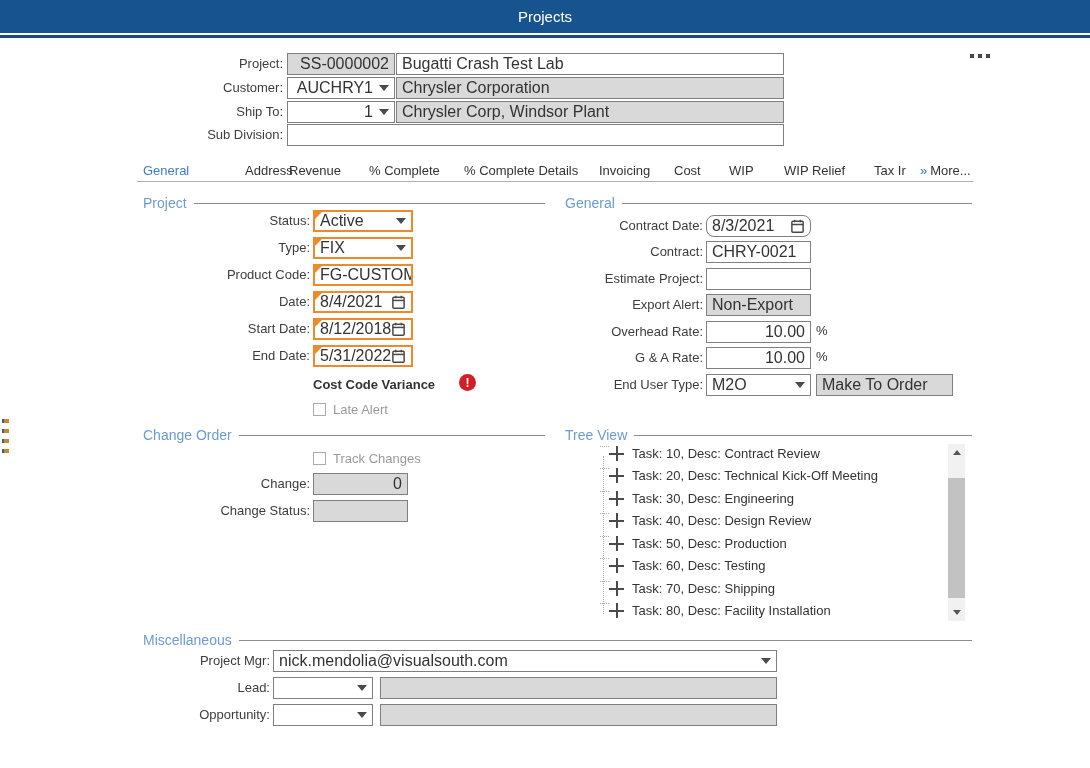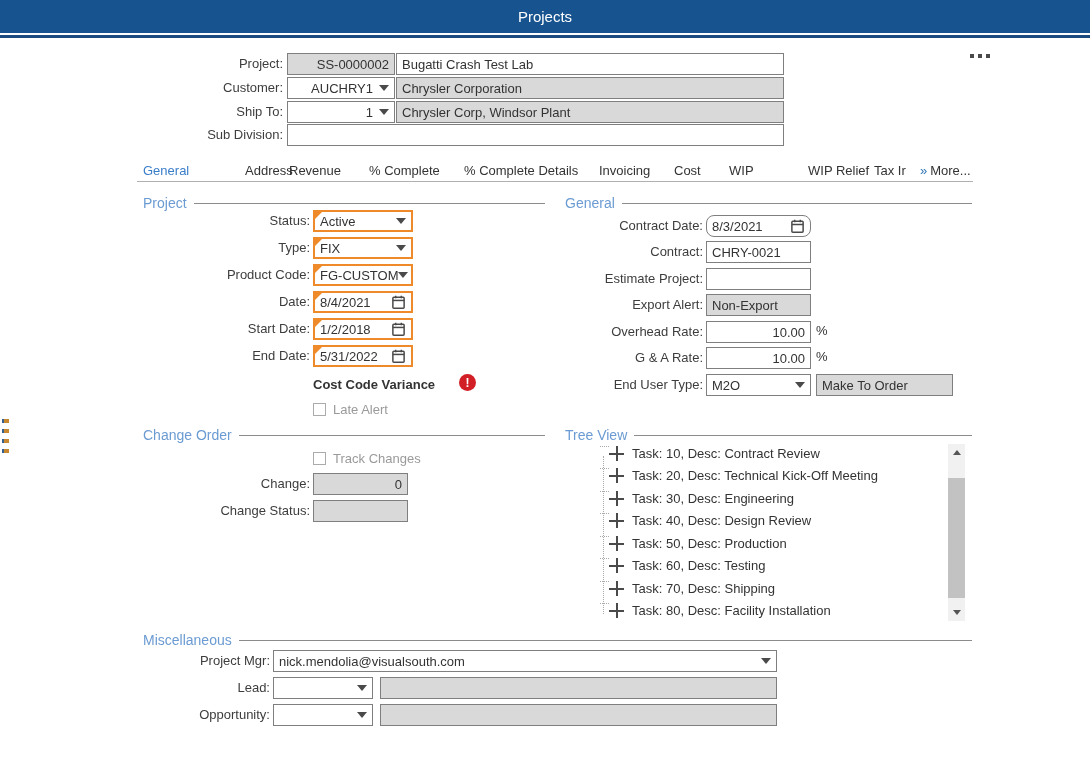--- a/index.html
+++ b/index.html
@@ -14,21 +14,21 @@
   .ellipsis{position:absolute;left:970px;top:54px;display:flex;gap:4px;cursor:pointer;}
   .ellipsis .dot{width:4px;height:4px;background:#4a4a4a;}
   
   .grip{position:absolute;left:2px;top:419px;}
   .grip .gdot{width:7px;height:4px;margin-bottom:6px;background:#c7872e;border-left:2px solid #34618f;box-sizing:border-box;}
   
   .lbl{position:absolute;height:22px;line-height:22px;font-size:13px;color:#3d3d3d;text-align:right;white-space:nowrap;}
   .lbl.bold{font-weight:bold;text-align:left;color:#333;}
   .lbl.dis{color:#9a9a9a;text-align:left;}
   .fld{position:absolute;height:22px;box-sizing:border-box;border:1px solid #7f7f7f;background:#fff;
-       display:flex;align-items:center;padding:3px 5px;font-size:13px;color:#333;white-space:nowrap;overflow:hidden;}
+       display:flex;align-items:center;padding:3px 5px;font-size:16px;color:#333;white-space:nowrap;overflow:hidden;}
   .fld.ro{background:#d9d9d9;}
   .fld.req{border:2px solid #ef8a2a;}
   .fld.req::before{content:"";position:absolute;top:0;left:0;border-top:7px solid #ef8a2a;border-right:7px solid transparent;}
   .right{margin-left:auto;}
   .arr{margin-left:auto;flex:none;width:0;height:0;border-left:5px solid transparent;border-right:5px solid transparent;border-top:6px solid #4a4a4a;}
   .calicon{margin-left:auto;flex:none;display:flex;}
   .suffix{position:absolute;font-size:13px;color:#333;}
   
   .tab{position:absolute;top:163px;font-size:13px;color:#333;cursor:pointer;white-space:nowrap;}
   .tab.active{color:#3a7dc9;}
@@ -113,21 +113,21 @@
   </div>
 
   <div class="tab active" style="left:143px;">General</div>
   <div class="tab" style="left:214px;margin-left:31px;">Address</div>
   <div class="tab" style="left:289px;">Revenue</div>
   <div class="tab" style="left:369px;">% Complete</div>
   <div class="tab" style="left:464px;">% Complete Details</div>
   <div class="tab" style="left:599px;">Invoicing</div>
   <div class="tab" style="left:674px;">Cost</div>
   <div class="tab" style="left:729px;">WIP</div>
-  <div class="tab" style="left:808px;text-align:center;">WIP Relief</div>
+  <div class="tab" style="left:784px;text-align:center;">WIP Relief</div>
   <div class="tab" style="left:874px;">Tax Ir</div>
   <div class="tab" style="left:920px;">
     <span class="chev">»</span><span>More...</span>
   </div>
   <div class="tabline"></div>
 
   <div class="sec" style="left:143px;top:194px;width:402px;">
     <span class="t">Project</span>
       <span class="ln"></span>
   </div>
@@ -158,21 +158,21 @@
           <rect x="2" y="2.5" width="12" height="11.5" rx="1" fill="none" stroke="#4a4a4a" stroke-width="1.6"></rect>
           <line x1="2" y1="5.8" x2="14" y2="5.8" stroke="#4a4a4a" stroke-width="1.6"></line>
           <line x1="5" y1="0.8" x2="5" y2="3.5" stroke="#4a4a4a" stroke-width="1.6"></line>
           <line x1="11" y1="0.8" x2="11" y2="3.5" stroke="#4a4a4a" stroke-width="1.6"></line>
         </svg>
     </span>
   </div>
 
   <div class="lbl" style="left:120px;top:318px;width:190px;">Start Date:</div>
   <div class="fld req" style="left:313px;top:318px;width:100px;">
-    <span>1/2/2018</span>
+    <span>8/12/2018</span>
     <span class="calicon">
       <svg width="15" height="15" viewBox="0 0 16 16">
           <rect x="2" y="2.5" width="12" height="11.5" rx="1" fill="none" stroke="#4a4a4a" stroke-width="1.6"></rect>
           <line x1="2" y1="5.8" x2="14" y2="5.8" stroke="#4a4a4a" stroke-width="1.6"></line>
           <line x1="5" y1="0.8" x2="5" y2="3.5" stroke="#4a4a4a" stroke-width="1.6"></line>
           <line x1="11" y1="0.8" x2="11" y2="3.5" stroke="#4a4a4a" stroke-width="1.6"></line>
         </svg>
     </span>
   </div>
 

